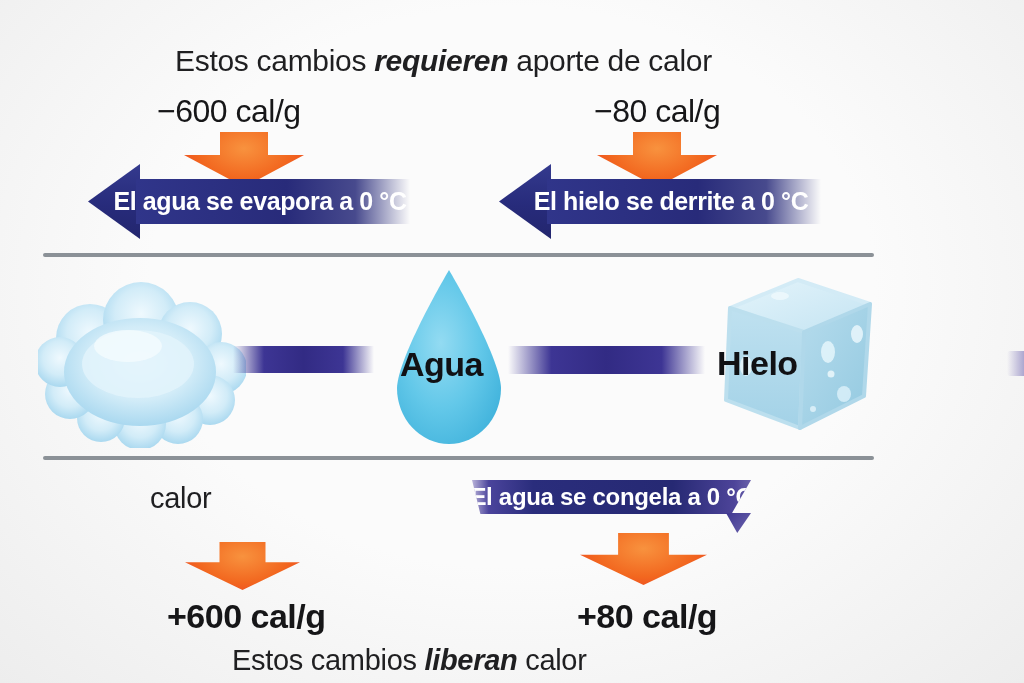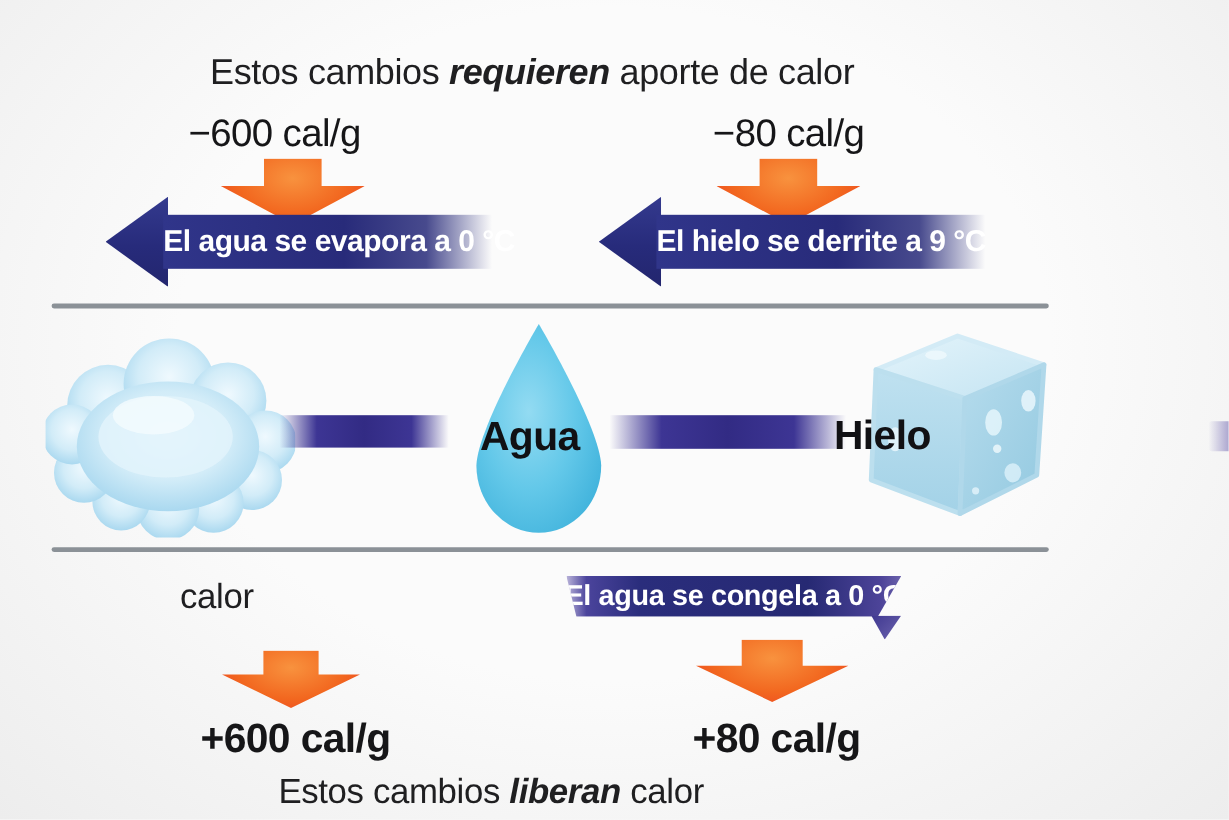--- a/index.html
+++ b/index.html
@@ -27,21 +27,21 @@
   
   .navy-arrow{height:75px;}
   .navy-head{
     position:absolute;left:0;top:0;width:52px;height:75px;
     clip-path:polygon(0 50%,100% 0,100% 100%);
     background:linear-gradient(180deg,#343a8e 0%,#272b7b 55%,#23266e 100%);
   }
   .navy-band{
     position:absolute;left:48px;top:15px;width:274px;height:45px;
     background:linear-gradient(to right,#30358a 0%,#282b7a 55%,rgba(40,43,122,0.85) 80%,rgba(40,43,122,0) 100%);
-    display:flex;align-items:center;justify-content:flex-start;
+    display:flex;align-items:center;justify-content:center;
   }
   .band-label{
     color:#ffffff;font-weight:bold;font-size:25px;letter-spacing:-0.4px;
     white-space:nowrap;padding-right:26px;
   }
 
   .divider{background:#8b9197;height:4px;width:831px;left:43px;border-radius:2px;}
 
   .state-label{font-weight:bold;color:#111114;letter-spacing:-0.5px;}
 
@@ -88,21 +88,21 @@
   <div class="abs navy-arrow" style="left:88px;top:164px;width:322px;">
     <div class="navy-head"></div>
     <div class="navy-band">
       <span class="band-label">El agua se evapora a 0 °C</span>
     </div>
   </div>
 
   <div class="abs navy-arrow" style="left:499px;top:164px;width:322px;">
     <div class="navy-head"></div>
     <div class="navy-band">
-      <span class="band-label">El hielo se derrite a 9 °C</span>
+      <span class="band-label">El hielo se derrite a 0 °C</span>
     </div>
   </div>
 
   <div class="abs divider" style="top:253px;"></div>
   <div class="abs divider" style="top:456px;"></div>
 
   <svg class="abs" style="left:38px;top:276px;" width="208" height="172" viewBox="0 0 208 172">
     <defs>
       <radialGradient id="cg" cx="50%" cy="42%" r="62%">
         <stop offset="0%" stop-color="#eff9fe"></stop>
@@ -164,21 +164,21 @@
       <path d="M94,58 L160,30 L154,122 L90,154 Z" fill="url(#cright)" stroke="#b0d8ea" stroke-width="4"></path>
     </g>
     <ellipse cx="36" cy="92" rx="6" ry="10" fill="#e9f7fd" opacity="0.85"></ellipse>
     <ellipse cx="118" cy="78" rx="7" ry="11" fill="#e9f7fd" opacity="0.8"></ellipse>
     <ellipse cx="147" cy="60" rx="6" ry="9" fill="#eef9fe" opacity="0.8"></ellipse>
     <ellipse cx="134" cy="120" rx="7" ry="8" fill="#ddf1fa" opacity="0.8"></ellipse>
     <circle cx="121" cy="100" r="3.5" fill="#f0fafd" opacity="0.8"></circle>
     <circle cx="103" cy="135" r="3" fill="#e4f4fb" opacity="0.8"></circle>
     <ellipse cx="70" cy="22" rx="9" ry="4" fill="#f2fbfe" opacity="0.7"></ellipse>
   </svg>
-  <div class="abs state-label center" style="left:695px;top:344px;width:110px;font-size:34px;">Hielo</div>
+  <div class="abs state-label center" style="left:717px;top:344px;width:110px;font-size:34px;">Hielo</div>
 
   <div class="abs edge-sliver"></div>
 
   <div class="abs note center" style="left:150px;top:483px;width:332px;">
     <div>calor</div>
   </div>
 
   <div class="abs banner-band">
     <span class="banner-label">El agua se congela a 0 °C</span>
   </div>

